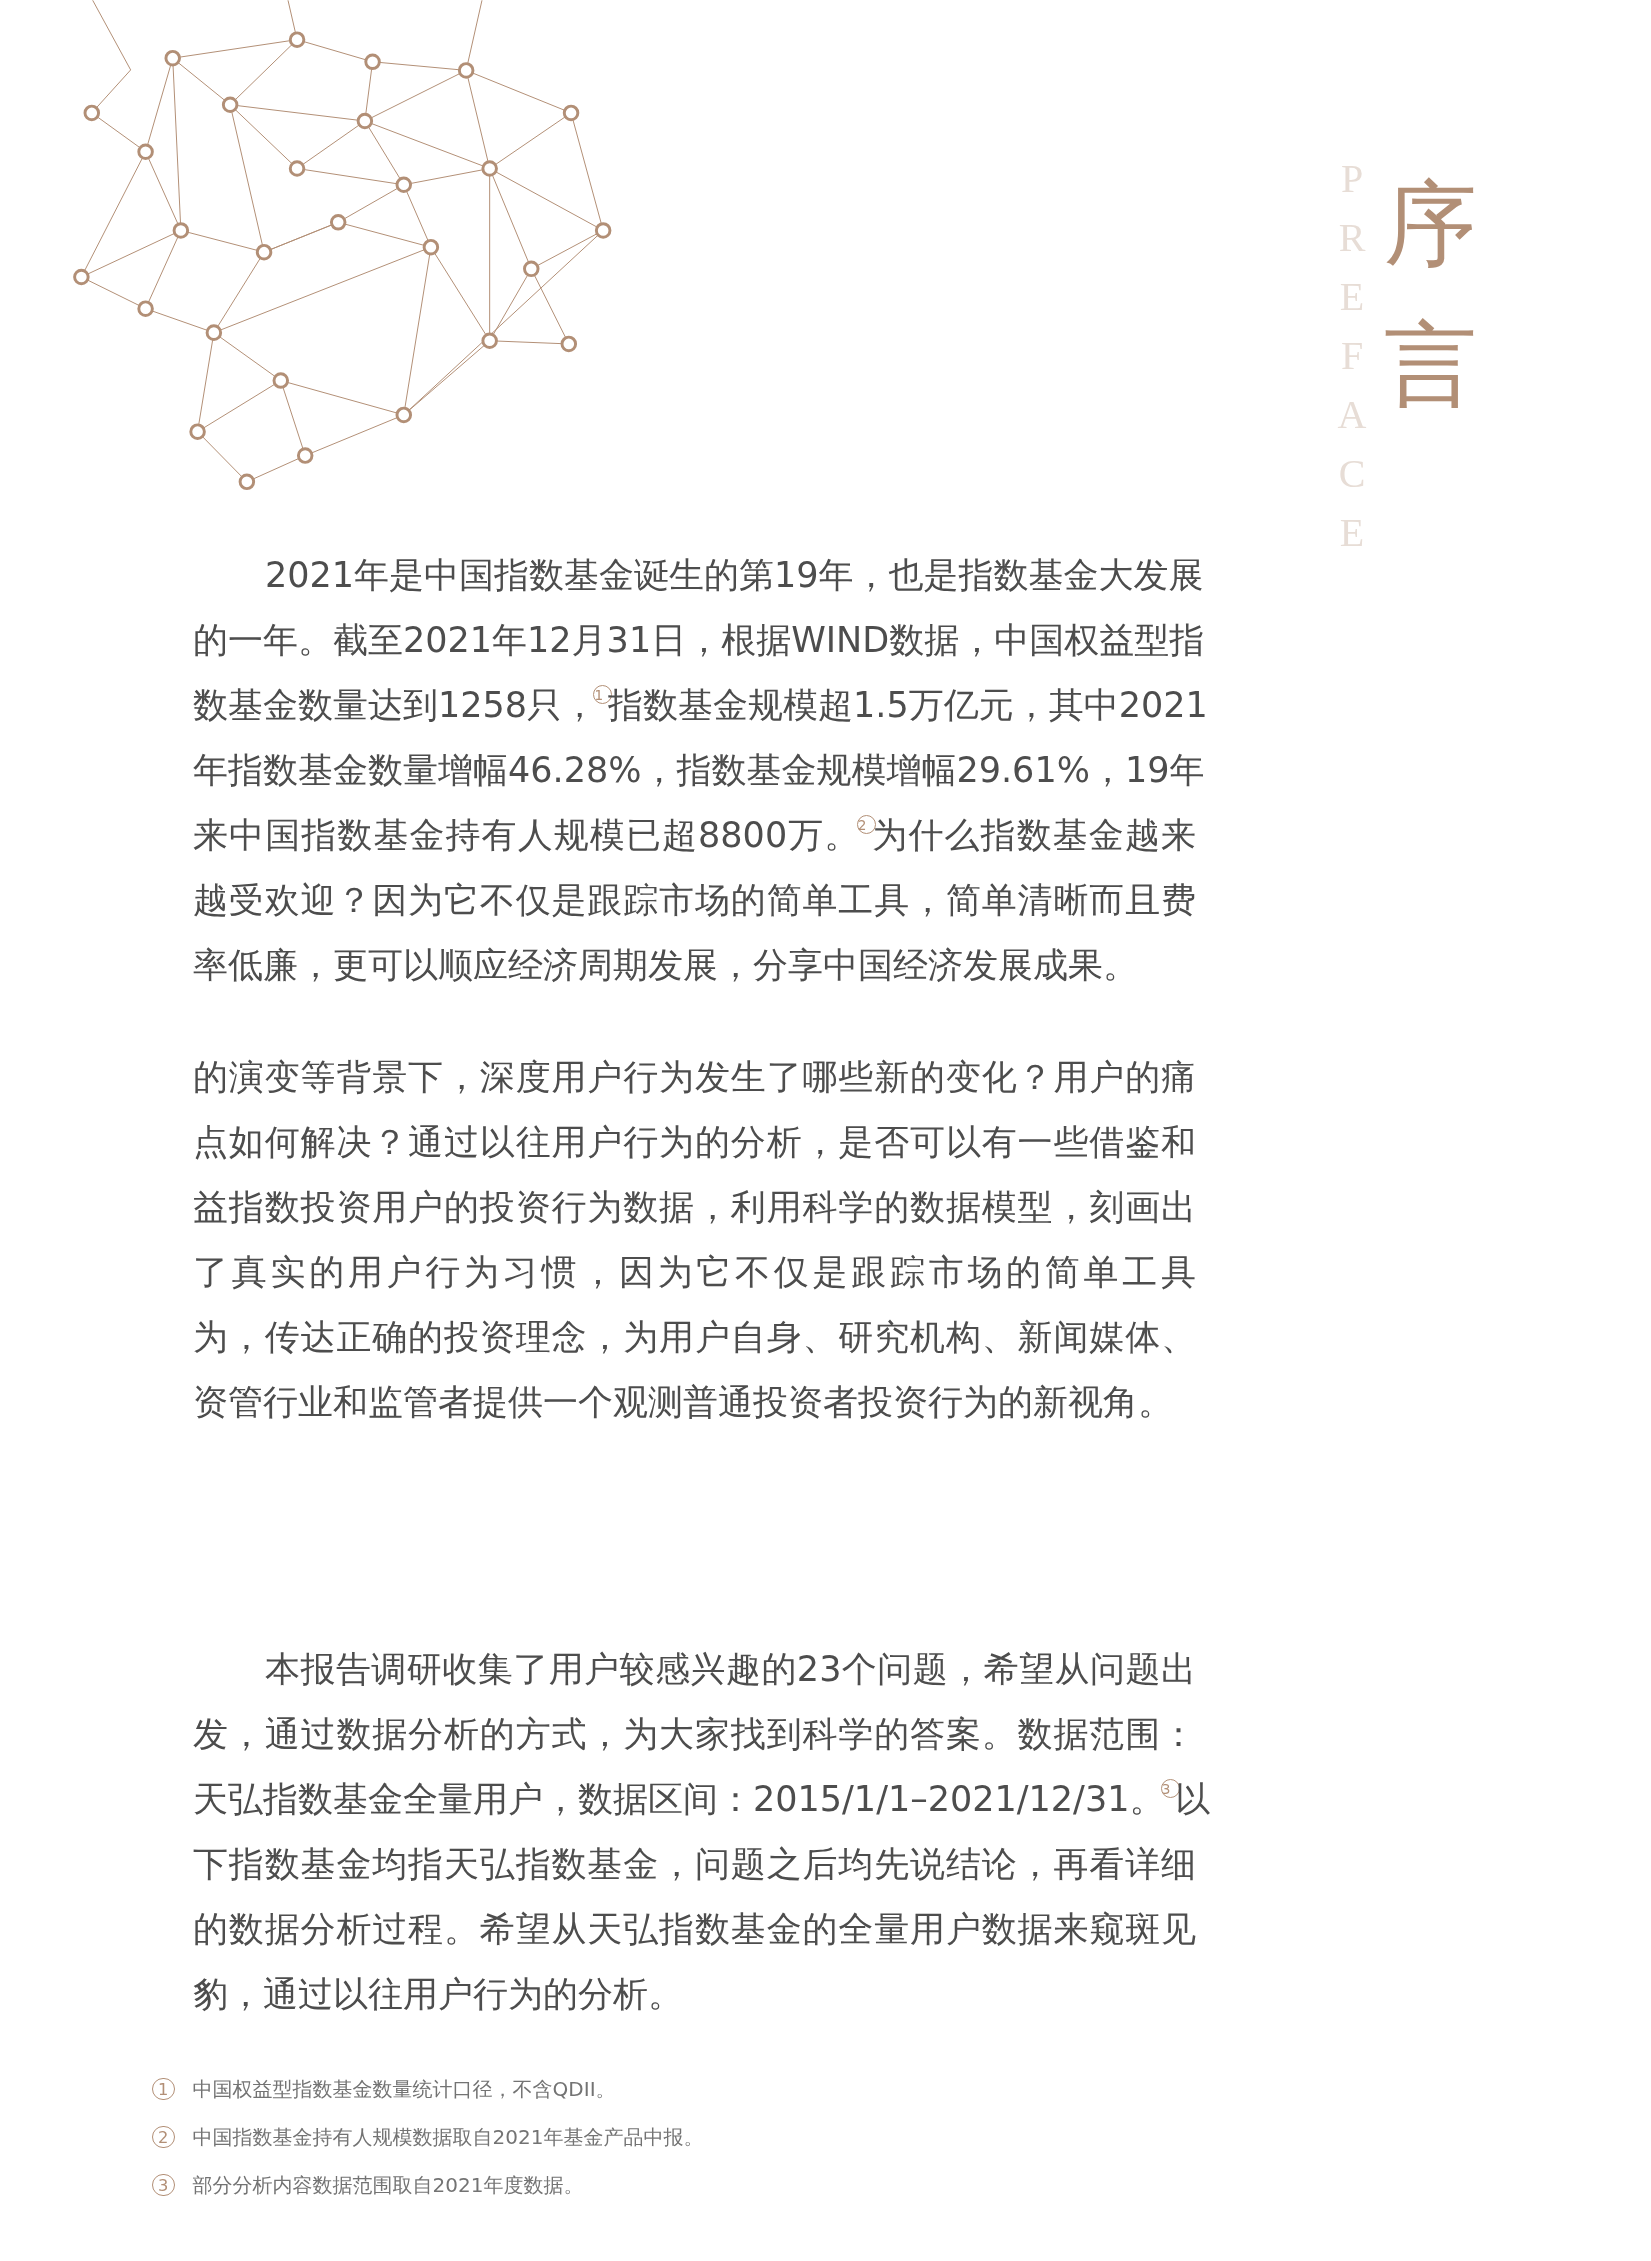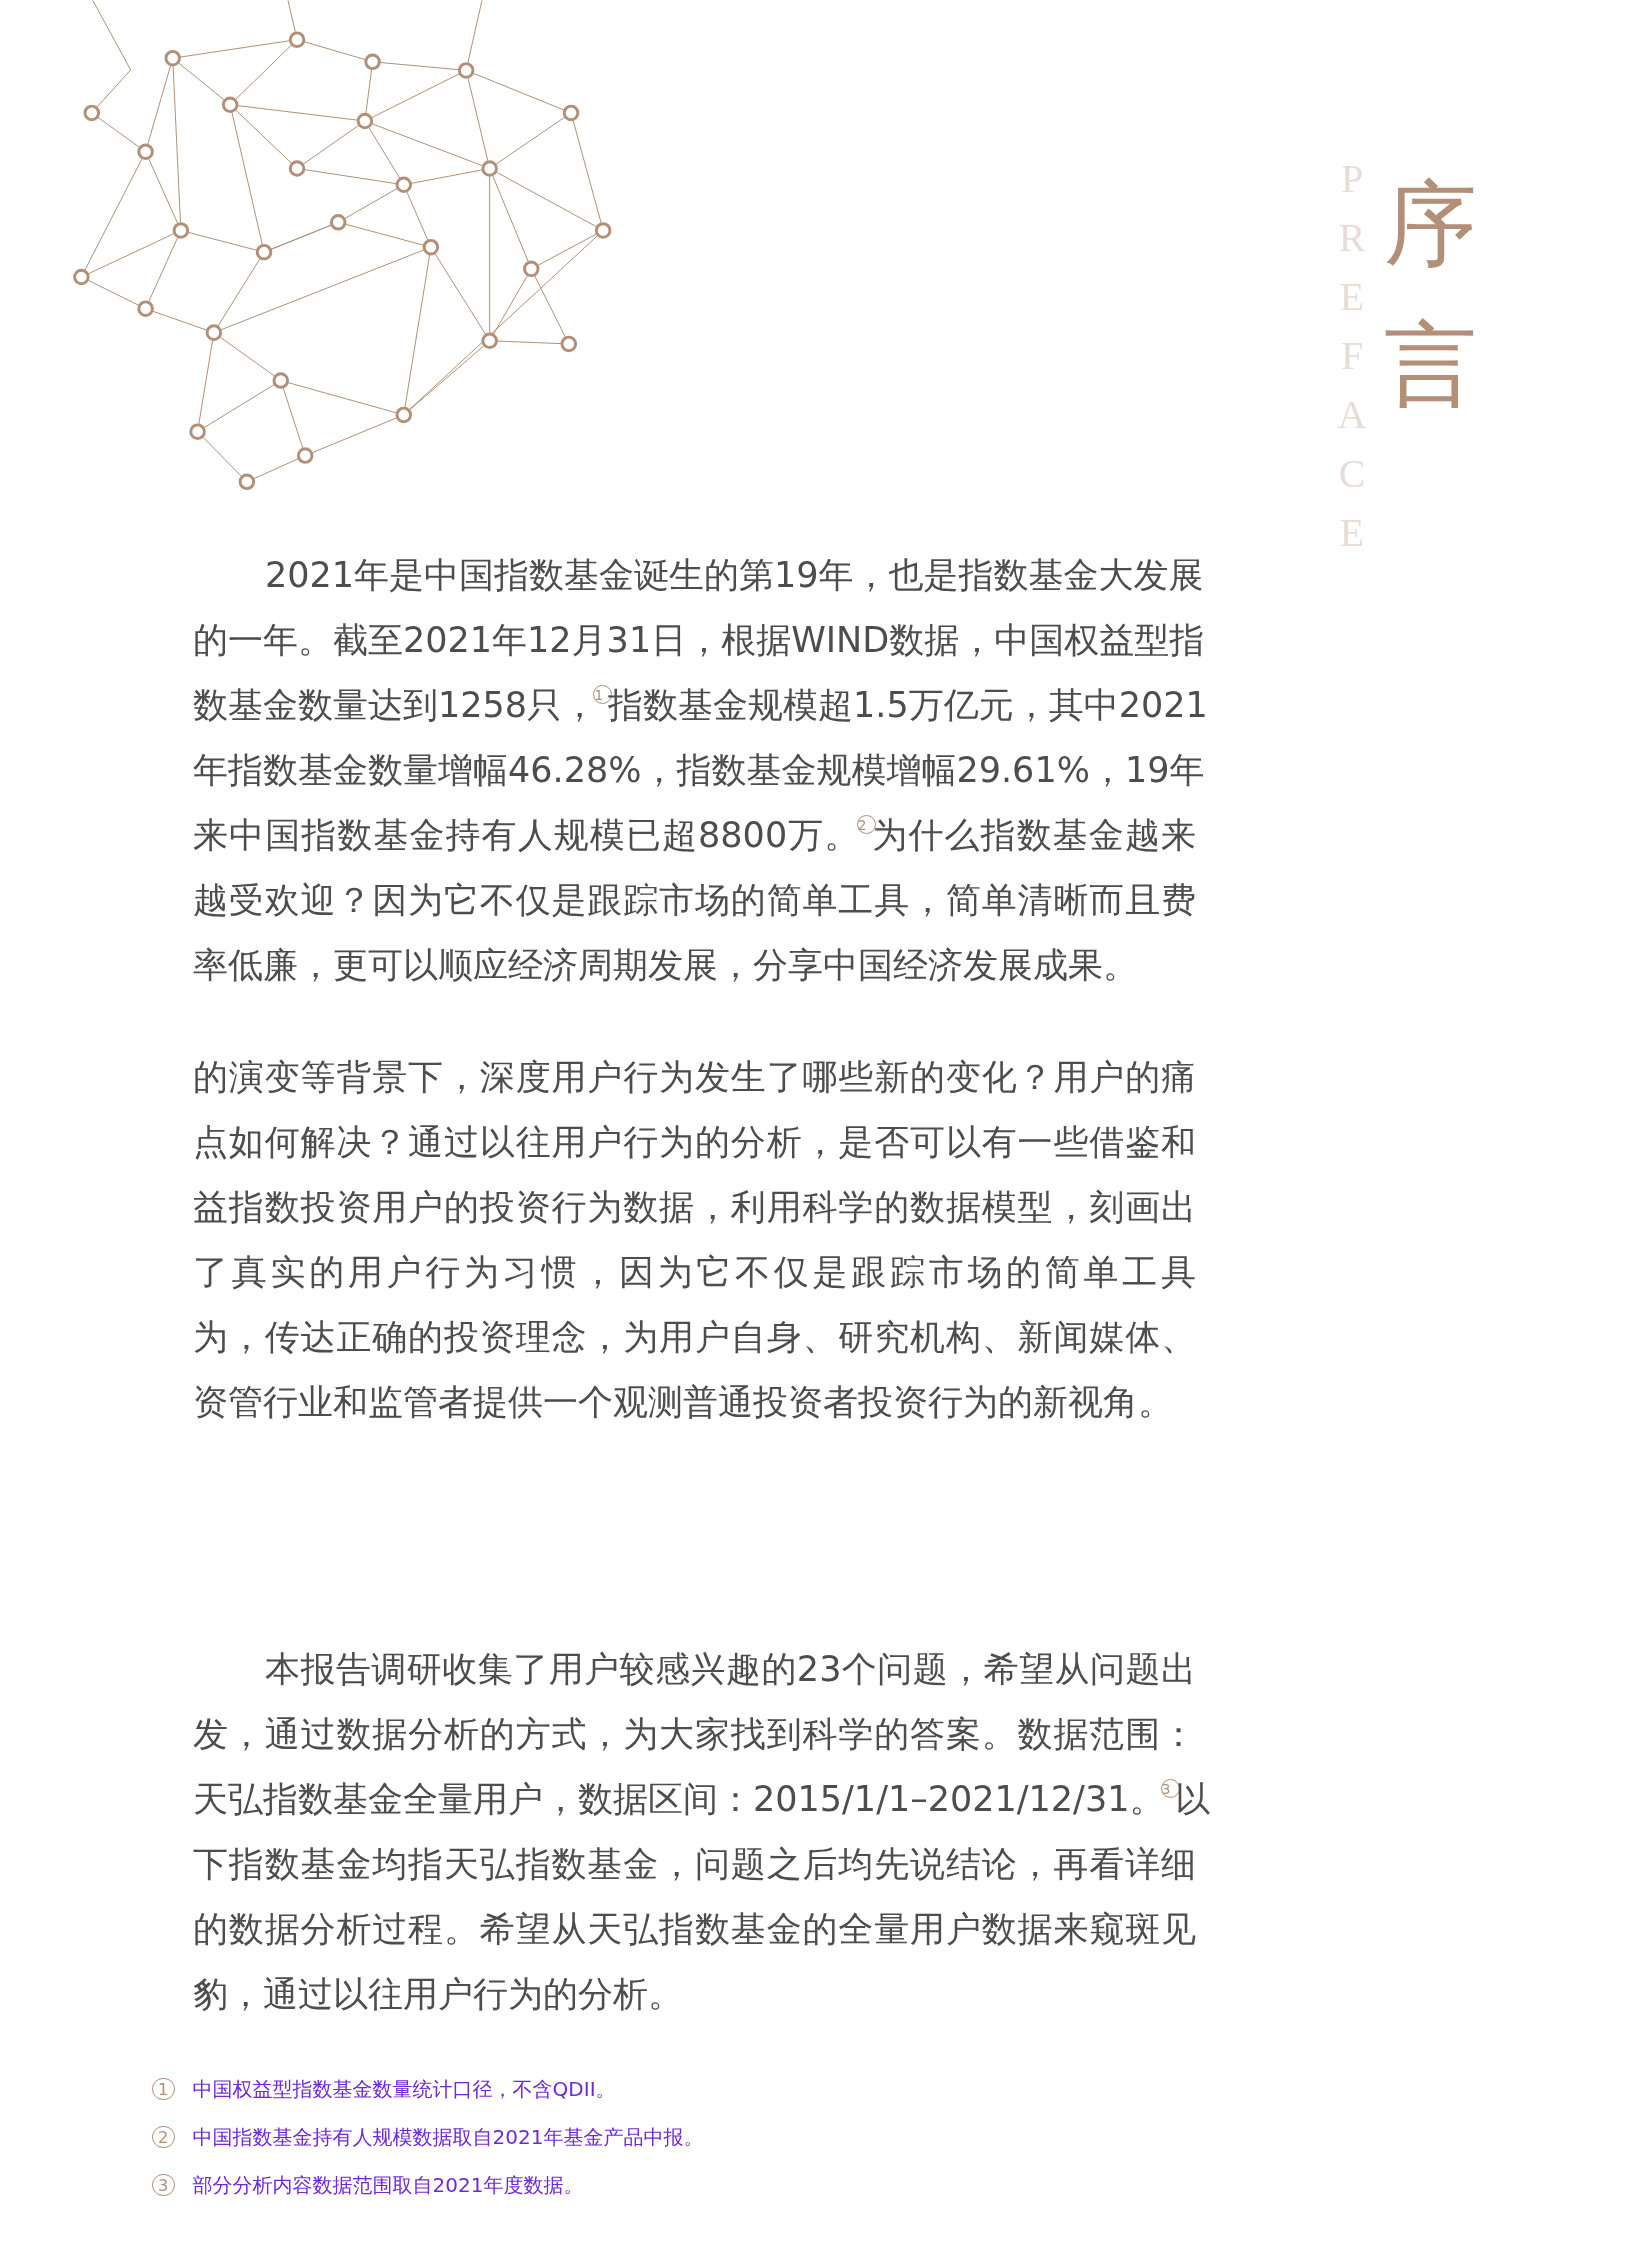--- a/index.html
+++ b/index.html
@@ -21,21 +21,21 @@
   .line.last { text-align-last: left; }
   .line.indent { padding-left: 72px; }
   .fn-ref { display: inline-block; width: 19px; height: 19px; border: 0.9px solid #b28f76;
             border-radius: 50%; color: #b28f76; font-size: 13.6px; line-height: 19px;
             text-align: center; vertical-align: 17px; margin: 0 -4.5px 0 -3.6px; box-sizing: border-box; }
   .footnotes { position: absolute; left: 152px; top: 2065px; }
   .footnote { display: flex; align-items: center; height: 48px; }
   .fn-mark { width: 22.6px; height: 22.6px; border: 1.4px solid #b28f76; border-radius: 50%;
              color: #b28f76; font-size: 16.3px; line-height: 21px; text-align: center;
              box-sizing: border-box; margin-right: 18px; }
-  .fn-text { color: #6d28d9; font-size: 20px; }
+  .fn-text { color: #737373; font-size: 20px; }
 </style>
 </head>
 <body>
 
 <svg id="network" xmlns="http://www.w3.org/2000/svg" width="633" height="507" viewBox="0 0 1400 1120">
     <g stroke="#b28f76" fill="none">
       <line x1="382" y1="128" x2="657" y2="87" stroke-width="2.2"></line>
       <line x1="382" y1="128" x2="509" y2="231" stroke-width="2.2"></line>
       <line x1="382" y1="128" x2="322" y2="335" stroke-width="2.2"></line>
       <line x1="382" y1="128" x2="400" y2="509" stroke-width="2.2"></line>

